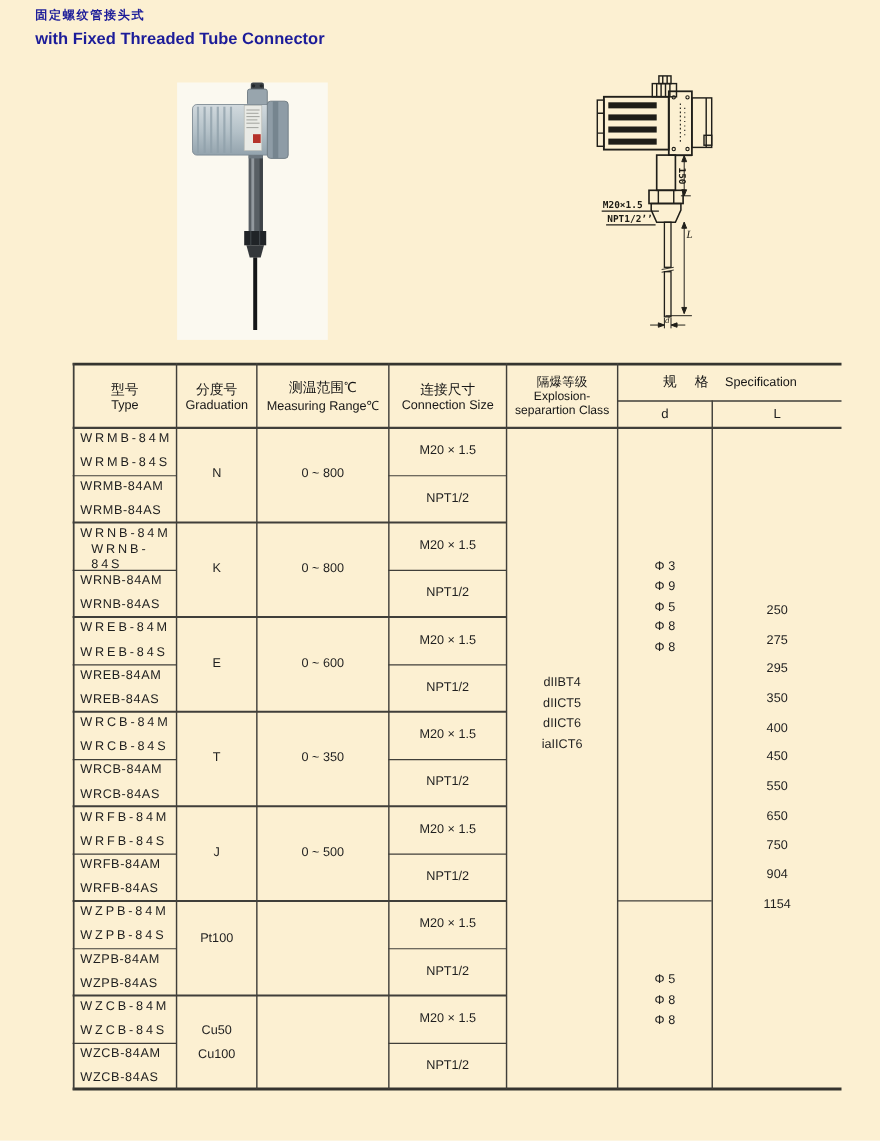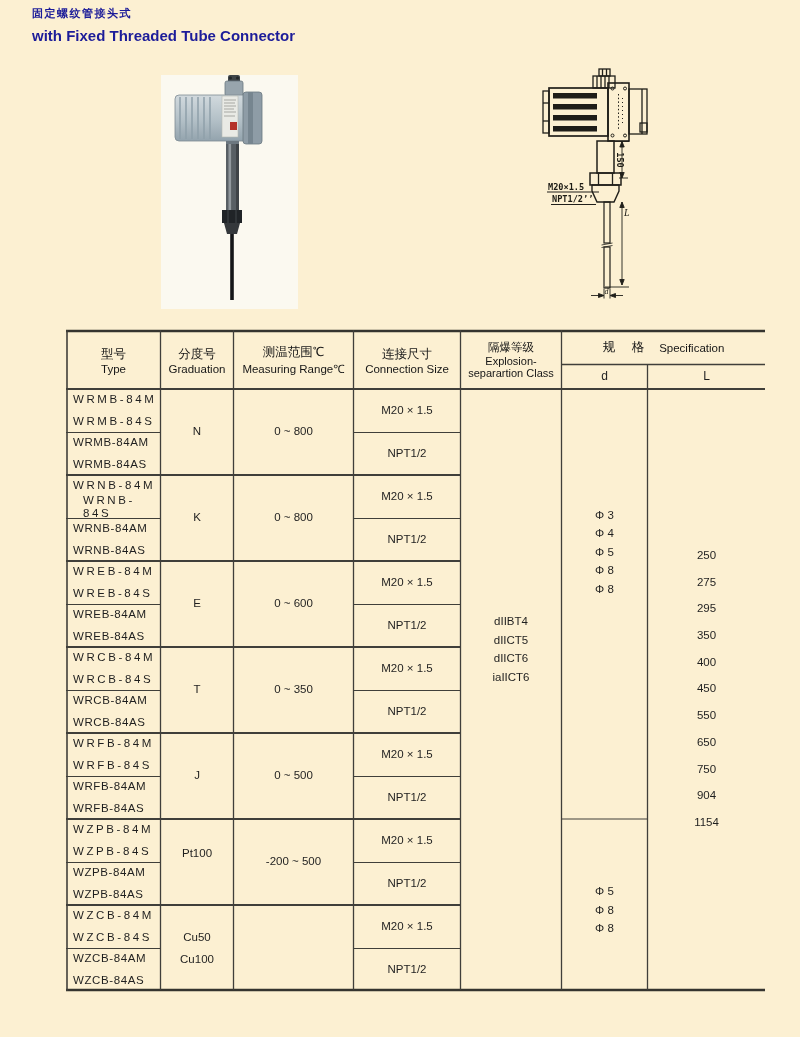--- a/index.html
+++ b/index.html
@@ -271,21 +271,20 @@
   <div class="cell" style="left:161px;top:733px;width:72px;height:86px;">J</div>
   <div class="cell" style="left:234px;top:733px;width:119px;height:86px;">0 ~ 500</div>
   <div class="cell" style="left:354px;top:733px;width:106px;height:43px;">M20 × 1.5</div>
   <div class="cell" style="left:354px;top:776px;width:106px;height:43px;">NPT1/2</div>
 
   <div class="cell left m-sp" style="left:67px;top:819px;width:92px;height:21.5px;">WZPB-84M</div>
   <div class="cell left m-sp" style="left:67px;top:840.5px;width:92px;height:21.5px;">WZPB-84S</div>
   <div class="cell left m-n" style="left:67px;top:862px;width:92px;height:21.5px;">WZPB-84AM</div>
   <div class="cell left m-n" style="left:67px;top:883.5px;width:92px;height:21.5px;">WZPB-84AS</div>
   <div class="cell" style="left:161px;top:819px;width:72px;height:70px;">Pt100</div>
-  <div class="cell" style="left:234px;top:819px;width:119px;height:86px;">-200 ~ 500</div>
   <div class="cell" style="left:354px;top:819px;width:106px;height:43px;">M20 × 1.5</div>
   <div class="cell" style="left:354px;top:862px;width:106px;height:43px;">NPT1/2</div>
 
   <div class="cell left m-sp" style="left:67px;top:905px;width:92px;height:21.5px;">WZCB-84M</div>
   <div class="cell left m-sp" style="left:67px;top:926.5px;width:92px;height:21.5px;">WZCB-84S</div>
   <div class="cell left m-n" style="left:67px;top:948px;width:92px;height:21.5px;">WZCB-84AM</div>
   <div class="cell left m-n" style="left:67px;top:969.5px;width:92px;height:21.5px;">WZCB-84AS</div>
   <div class="cell" style="left:161px;top:905px;width:72px;height:86px;flex-direction:column;line-height:22px;">
     <span>Cu50</span>
     <span>Cu100</span>
@@ -295,21 +294,21 @@
 
   <div class="vlist" style="left:461px;top:612px;width:100px;font-size:11.5px;">
     <div style="height:18.6px;line-height:18.6px;">dIIBT4</div>
     <div style="height:18.6px;line-height:18.6px;">dIICT5</div>
     <div style="height:18.6px;line-height:18.6px;">dIICT6</div>
     <div style="height:18.6px;line-height:18.6px;">iaIICT6</div>
   </div>
 
   <div class="vlist" style="left:562px;top:506px;width:85px;font-size:11.5px;">
     <div style="height:18.4px;line-height:18.4px;">Φ 3</div>
-    <div style="height:18.4px;line-height:18.4px;">Φ 4</div>
+    <div style="height:18.4px;line-height:18.4px;">Φ 9</div>
     <div style="height:18.4px;line-height:18.4px;">Φ 5</div>
     <div style="height:18.4px;line-height:18.4px;">Φ 8</div>
     <div style="height:18.4px;line-height:18.4px;">Φ 8</div>
   </div>
 
   <div class="vlist" style="left:562px;top:882px;width:85px;font-size:11.5px;">
     <div style="height:18.5px;line-height:18.5px;">Φ 5</div>
     <div style="height:18.5px;line-height:18.5px;">Φ 8</div>
     <div style="height:18.5px;line-height:18.5px;">Φ 8</div>
   </div>

